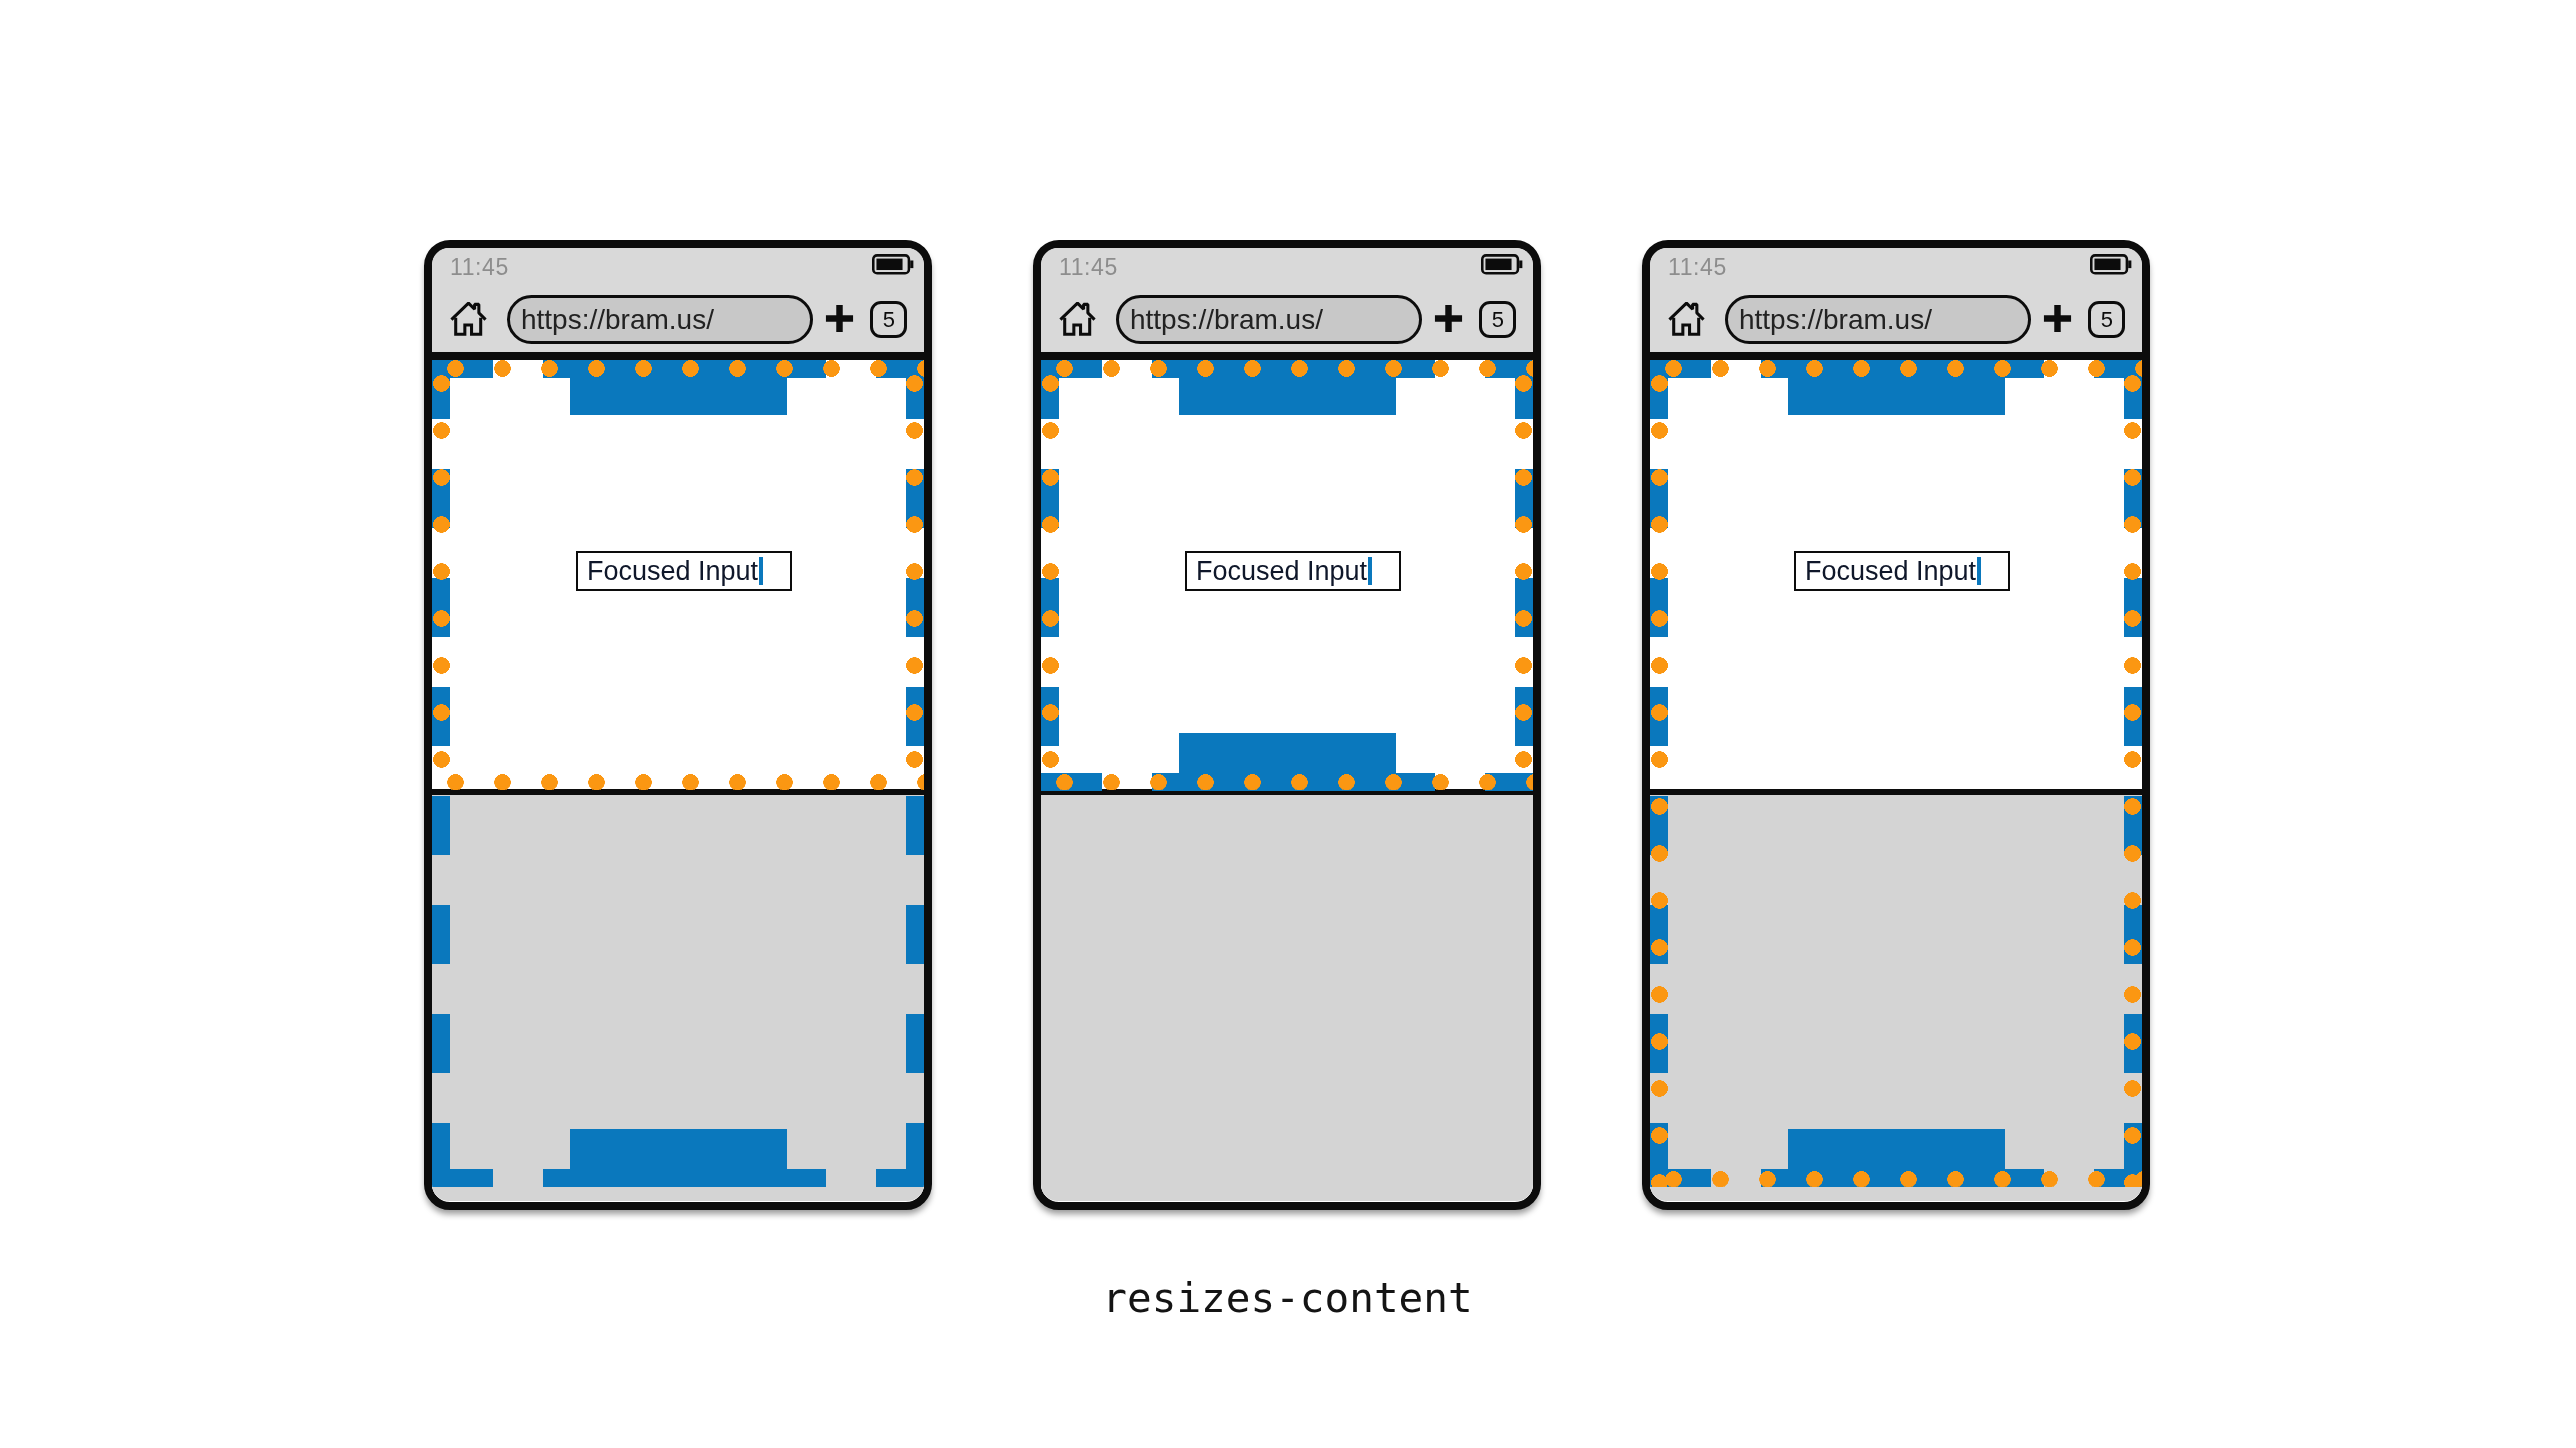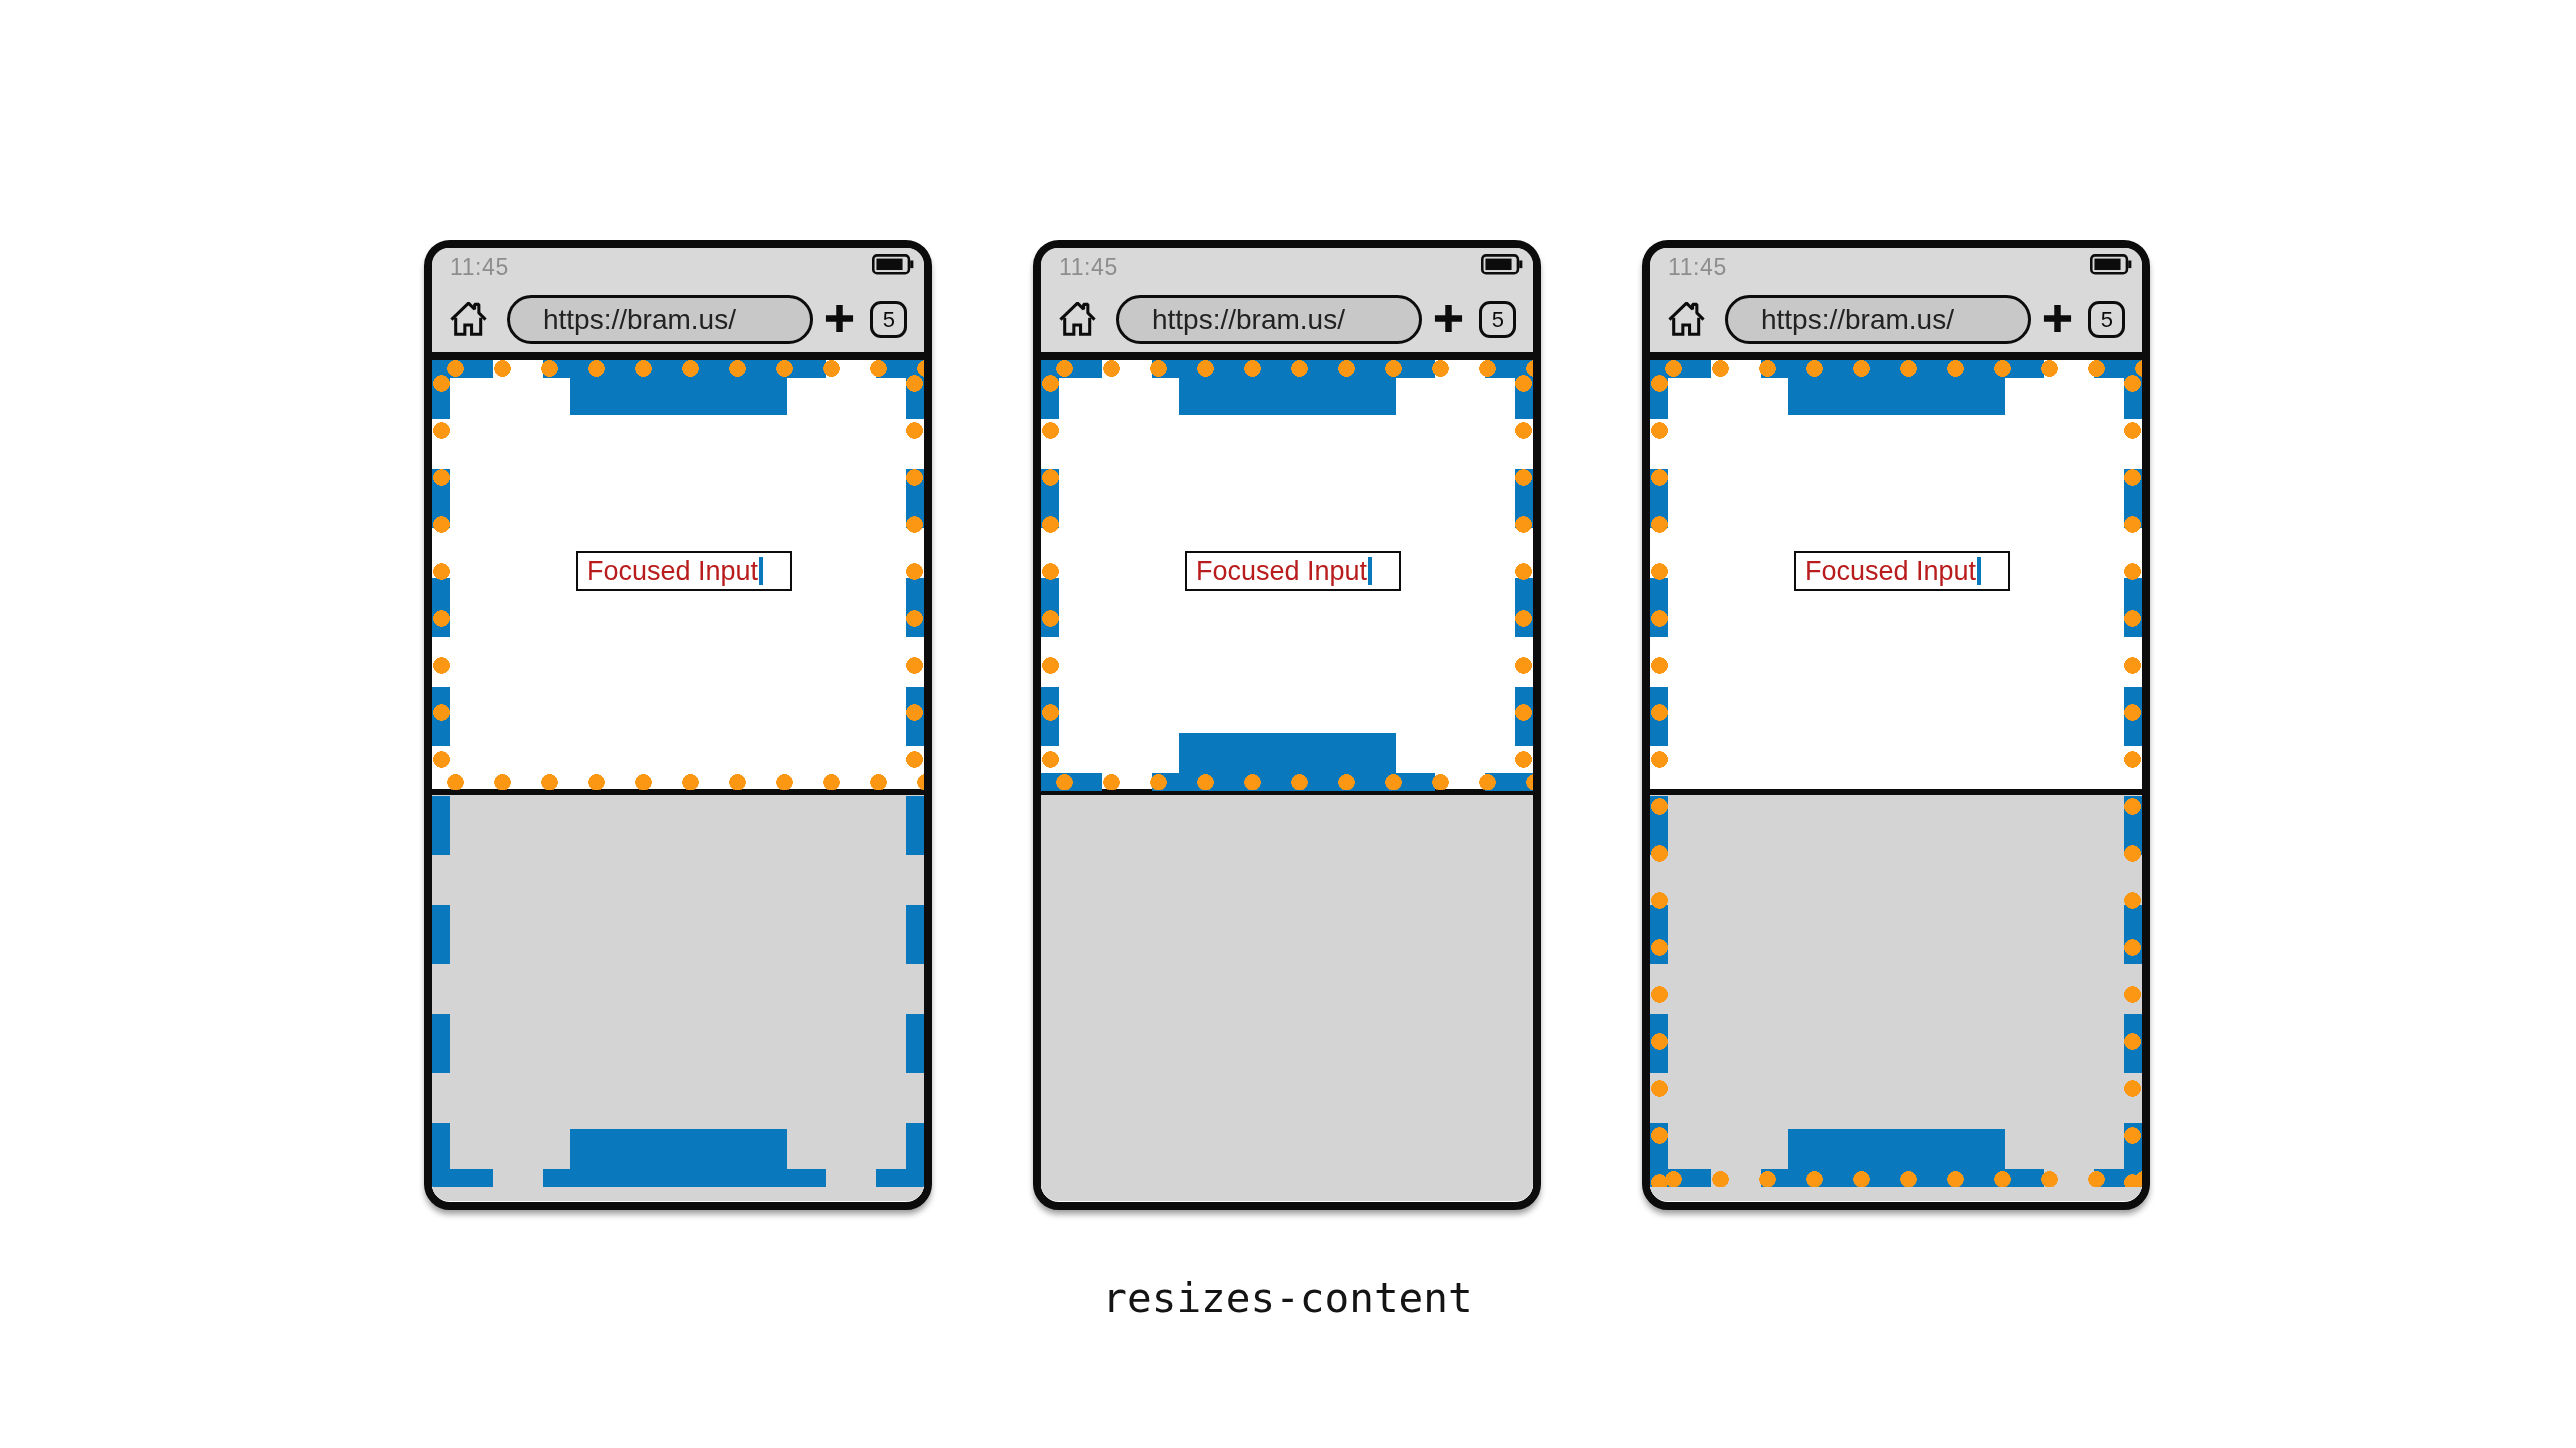--- a/index.html
+++ b/index.html
@@ -28,21 +28,21 @@
   .chrome{background:var(--chrome);border-radius:16.7px 16.7px 0 0;}
   .statusbar{height:39px;display:flex;justify-content:space-between;align-items:flex-start;padding:6.4px 10.3px 0 18px;box-sizing:border-box;}
   .time{font-size:23px;color:#8d8d8d;letter-spacing:0.6px;}
   .toolbar{height:65px;display:flex;align-items:center;padding:0 16.7px;box-sizing:border-box;}
   .homeicon{flex:none;margin-right:19.3px;display:block;}
   .urlpill{
     flex:none;width:306px;height:49px;margin-right:auto;
     background:#c8c8c8;border:3.2px solid var(--ink);border-radius:28px;
     display:flex;align-items:center;box-sizing:border-box;
   }
-  .urlpill span{padding-left:33px;font-size:28px;color:#222;white-space:nowrap;}
+  .urlpill span{padding-left:11px;font-size:28px;color:#222;white-space:nowrap;}
   .plusicon{flex:none;margin-right:15.5px;display:block;}
   .tabbox{
     flex:none;width:37px;height:37px;border:3.9px solid var(--ink);border-radius:11px;
     display:flex;align-items:center;justify-content:center;box-sizing:border-box;
   }
   .tabbox span{font-size:22px;color:var(--ink);}
   .divider{height:8.4px;background:var(--ink);}
   
   .page{position:relative;width:492px;height:841px;background:#fff;overflow:hidden;border-radius:0 0 16.7px 16.7px;}
   .keyboard{position:absolute;left:0;right:0;top:429px;bottom:0;background:var(--kb);border-top:6.4px solid var(--ink);box-sizing:border-box;z-index:1;border-radius:0 0 15.5px 15.5px;}
@@ -68,21 +68,21 @@
   .oh.top{top:0;}
   .oh.bot{bottom:0;}
   .ov{top:0;bottom:0;width:16.7px;background-image:radial-gradient(circle closest-side,var(--orange) 0 97%,transparent 100%);background-size:16.7px 47px;background-repeat:repeat-y;}
   .ov.left{left:1.3px;} .ov.right{right:1.3px;}
   
   .inputbox{
     position:absolute;left:144px;top:191px;width:216px;height:40px;z-index:4;
     background:#fff;border:2.6px solid var(--ink);box-sizing:border-box;
     display:flex;align-items:center;
   }
-  .inputbox .val{padding-left:9px;font-size:27px;color:#b91c1c;white-space:nowrap;}
+  .inputbox .val{padding-left:9px;font-size:27px;color:#0f172a;white-space:nowrap;}
   .caret{display:inline-block;width:3.2px;height:28px;background:var(--blue);margin-left:1.3px;}
   
   .caption{margin-top:64px;width:100%;text-align:center;font-family:"DejaVu Sans Mono","Liberation Mono",monospace;font-size:41px;color:#141414;}
 </style>
 </head>
 <body>
 
 <div class="canvas">
 
   <div class="unit u0">

